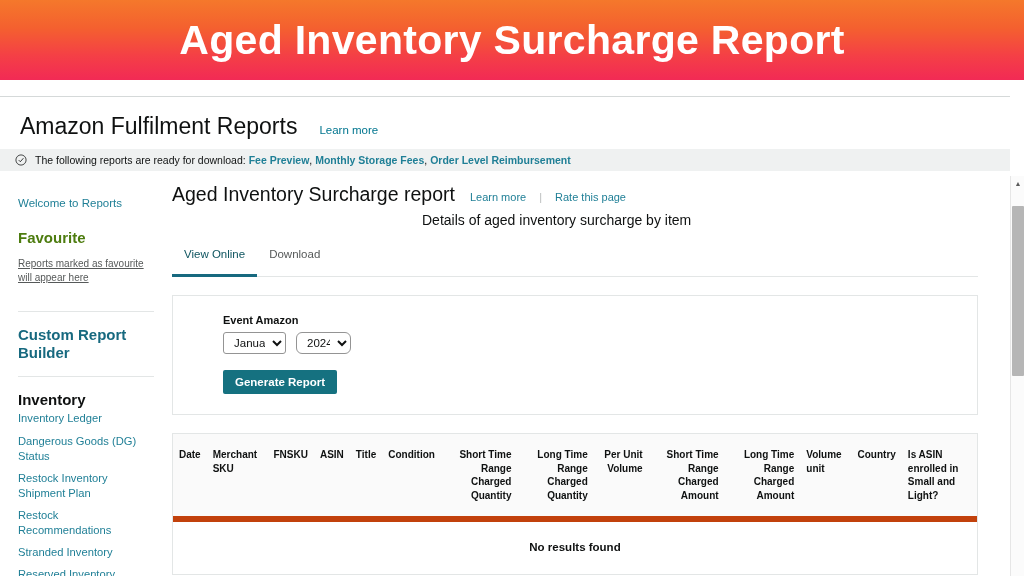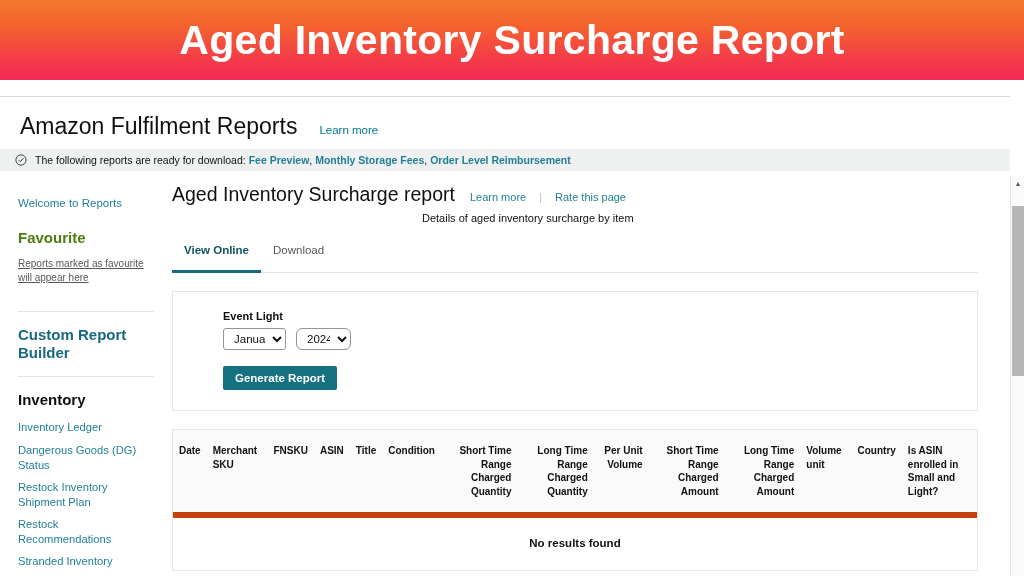--- a/index.html
+++ b/index.html
@@ -115,21 +115,21 @@
     font-weight: bold;
     color: #17697f;
     text-decoration: none;
     line-height: 1.22;
     margin-bottom: 14px;
   }
   .side-section-title {
     font-size: 15px;
     font-weight: bold;
     color: #0f1111;
-    margin: 0 0 12px 0;
+    margin: 0 0 3px 0;
   }
   .nav-list { }
   .nav-item {
     display: block;
     font-size: 11.2px;
     color: #1f7f96;
     text-decoration: none;
     line-height: 1.32;
     margin-bottom: 7.5px;
   }
@@ -149,42 +149,42 @@
     font-size: 19.5px;
     font-weight: normal;
     color: #0f1111;
     line-height: 1.1;
   }
   .main-links { display: flex; align-items: baseline; gap: 13px; }
   .main-links a { font-size: 11px; color: #1f7f96; text-decoration: none; }
   .main-links .sep { color: #b9bcbc; font-size: 11px; }
   .subtitle {
     margin: 7px 0 8px 250px;
-    font-size: 11px;
+    font-size: 14px;
     color: #0f1111;
   }
 
   
   .tabs {
     margin-top: 20px;
     border-bottom: 1px solid #e3e6e6;
     display: flex; gap: 0;
     height: 29px;
   }
   .tab {
     font-size: 11.5px;
     color: #565959;
     padding: 0 12px 8px 12px;
     cursor: pointer;
     position: relative;
     white-space: nowrap;
   }
   .tab.active {
     color: #0f5560;
-    font-weight: bold;
+    font-weight: normal;
   }
   .tab.active::after {
     content: "";
     position: absolute;
     left: 0; right: 0; bottom: -1px;
     height: 3px;
     background: #17697f;
   }
 
   
@@ -339,21 +339,21 @@
         </div>
       </div>
       <div class="subtitle">Details of aged inventory surcharge by item</div>
 
       <div class="tabs">
         <div class="tab active">View Online</div>
         <div class="tab">Download</div>
       </div>
 
       <div class="panel">
-        <div class="field-label">Event Light</div>
+        <div class="field-label">Event Amazon</div>
         <div class="selects">
           <select class="month"><option value="January">January</option><option value="February">February</option><option value="March">March</option><option value="April">April</option><option value="May">May</option><option value="June">June</option><option value="July">July</option><option value="August">August</option><option value="September">September</option><option value="October">October</option><option value="November">November</option><option value="December">December</option></select>
           <select class="year"><option value="2022">2022</option><option value="2023">2023</option><option value="2024" selected="">2024</option><option value="2025">2025</option></select>
         </div>
         <button class="btn-generate">Generate Report</button>
       </div>
 
       <div class="table-wrap">
         <table>
           <thead>

